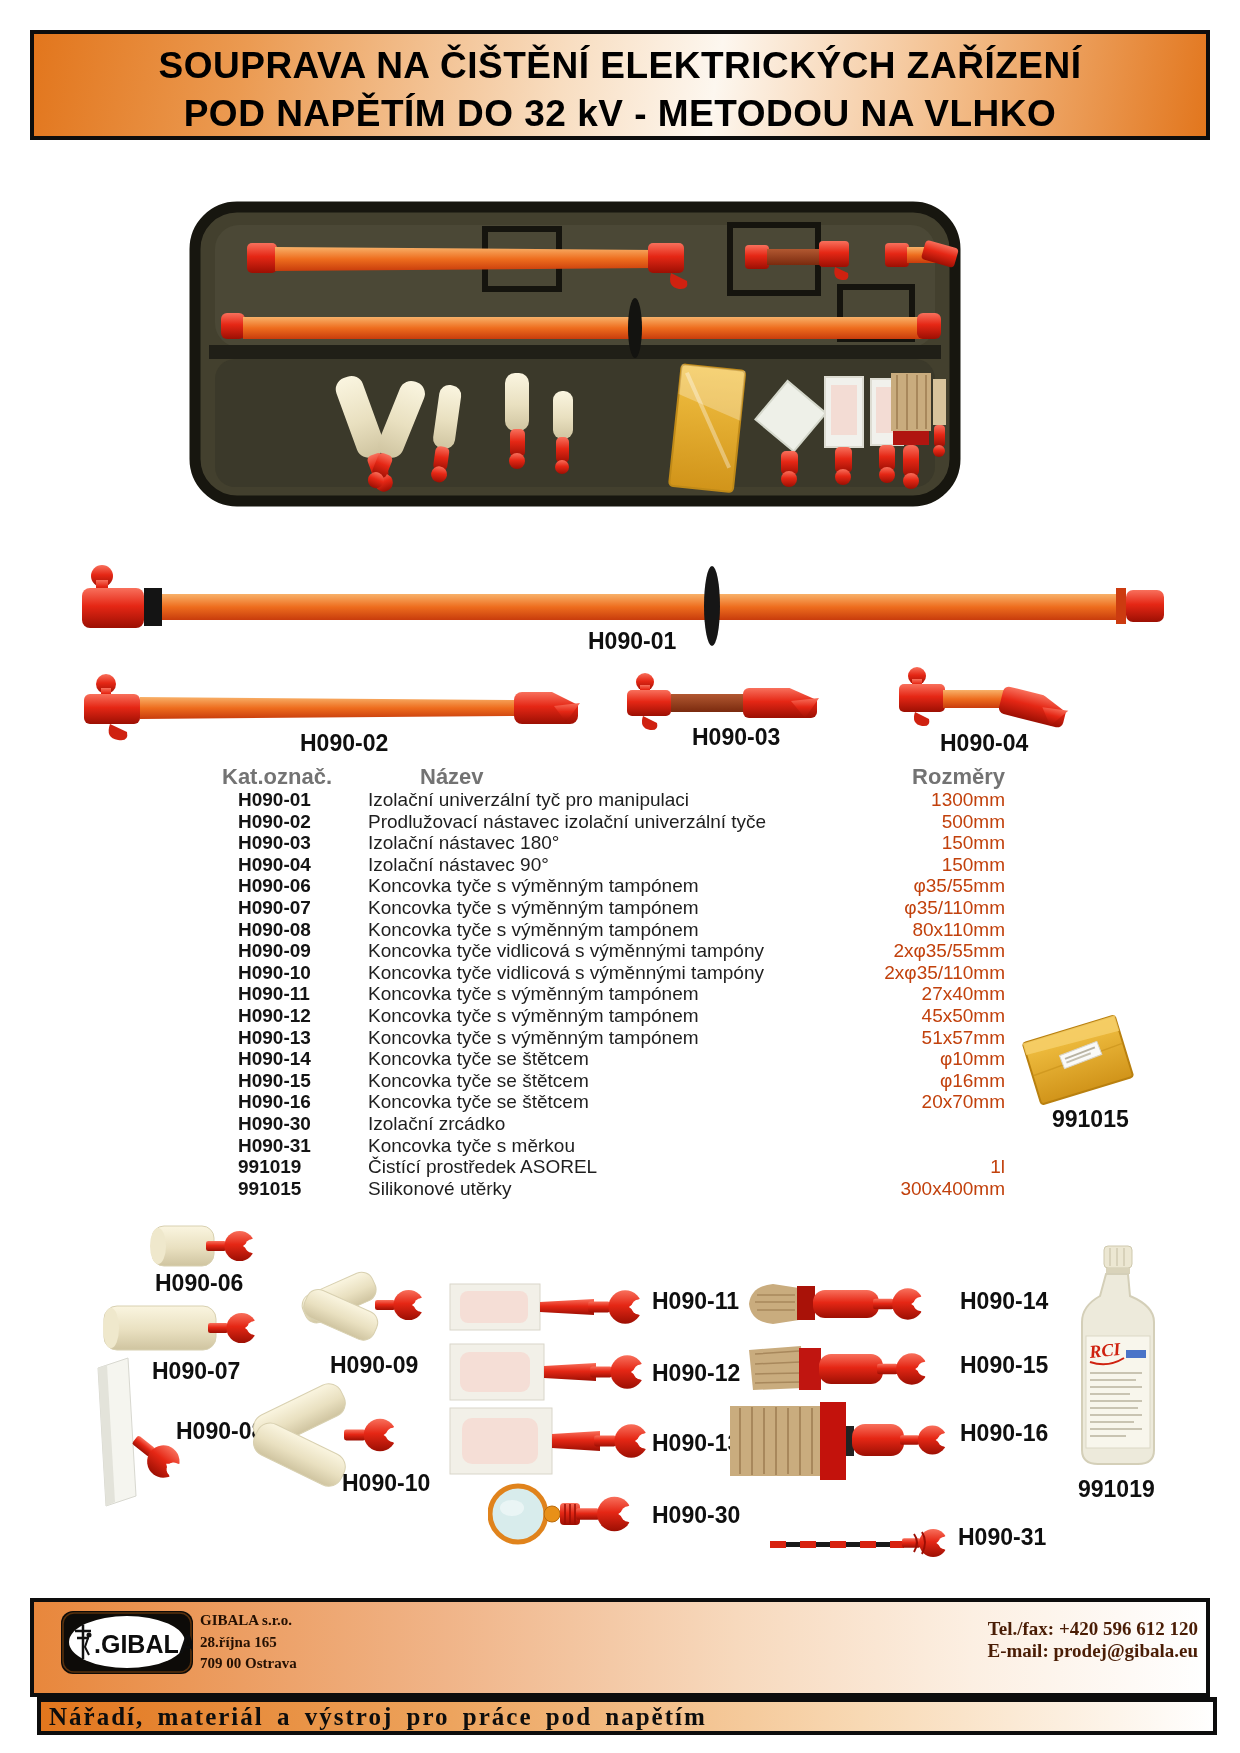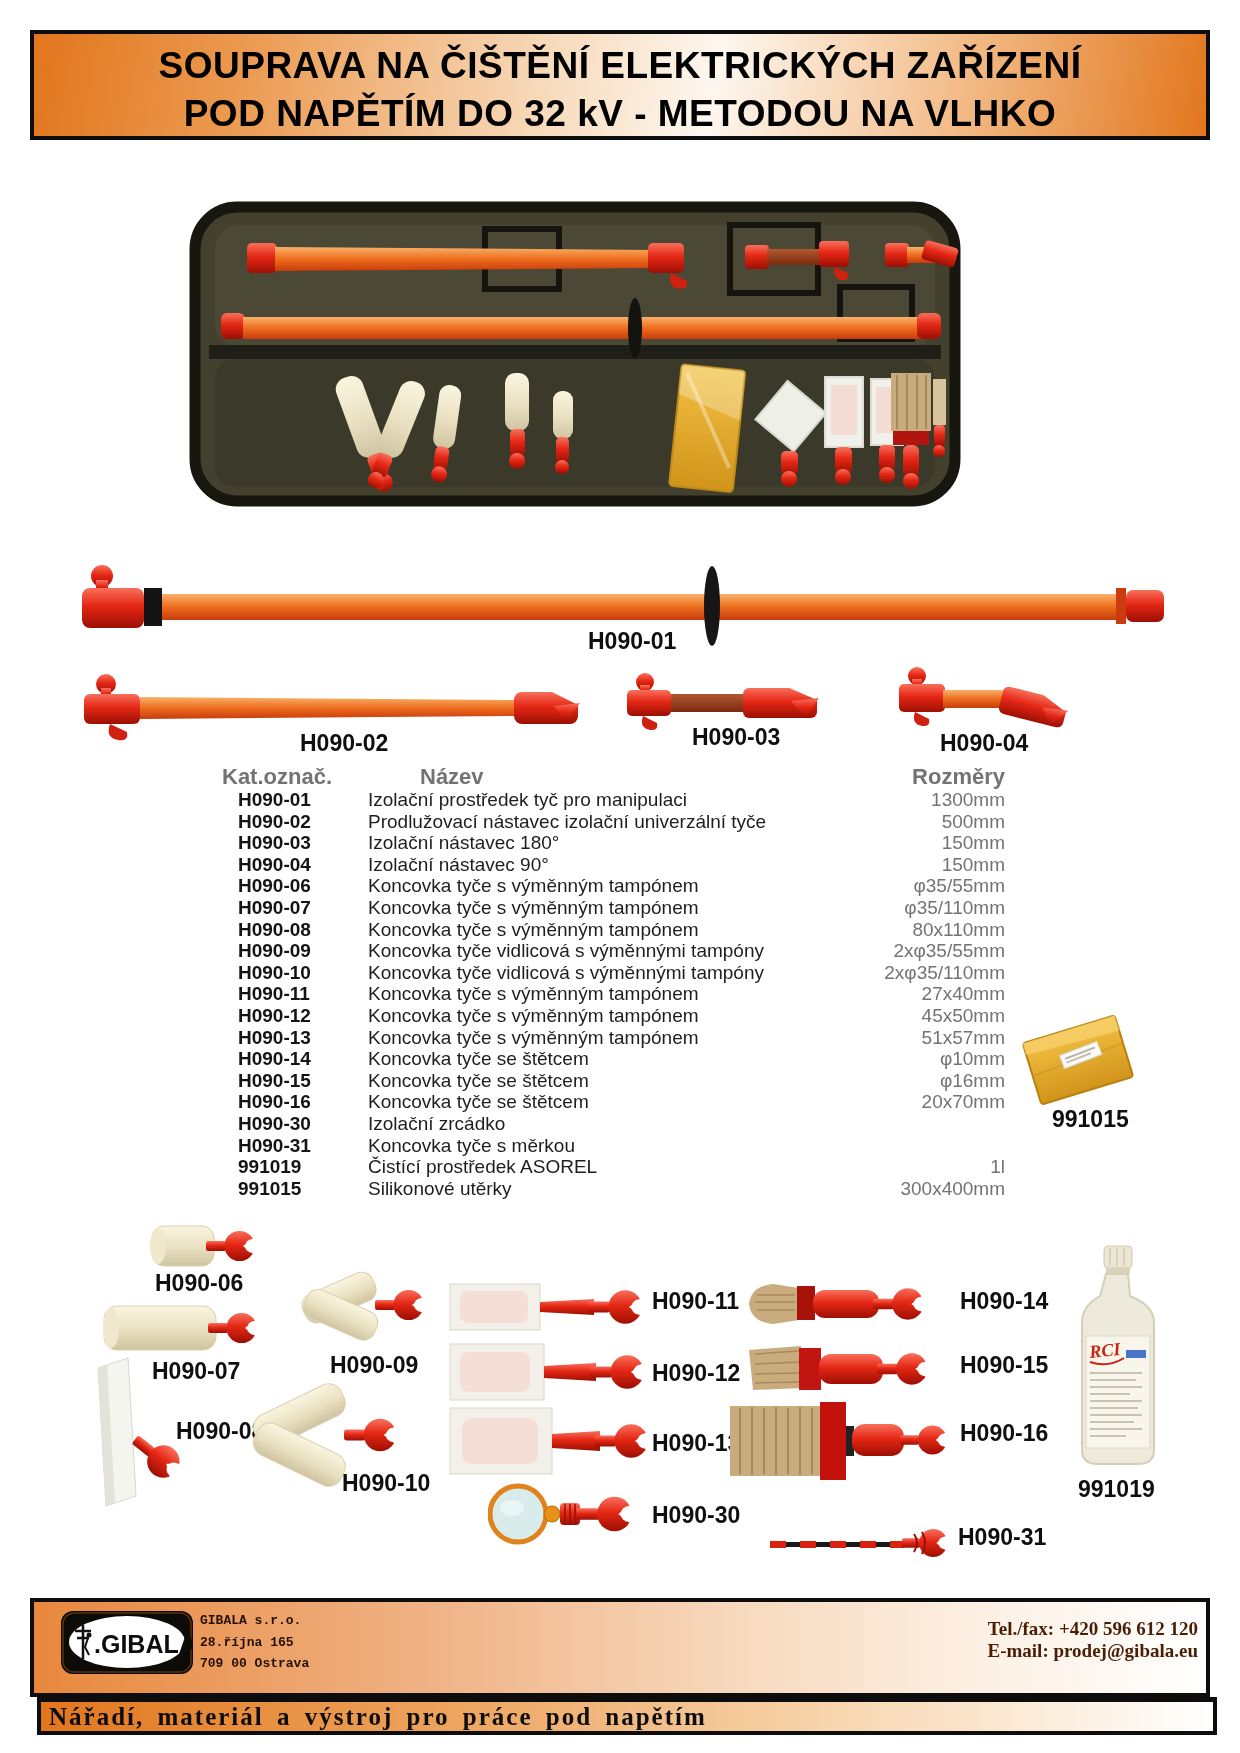--- a/index.html
+++ b/index.html
@@ -14,32 +14,32 @@
   .title-line{font-weight:bold;font-size:37px;line-height:48px;color:#000;letter-spacing:0.5px;white-space:nowrap;}
   #title-box .pad{padding-top:8px;}
   
   .plabel{position:absolute;font-weight:bold;font-size:23px;color:#0f0f0f;white-space:nowrap;}
   
   .thead{position:absolute;top:764px;font-weight:bold;font-size:22px;color:#737373;white-space:nowrap;}
   #rows-wrap{position:absolute;left:0;top:789px;width:1240px;}
   .trow{position:relative;height:21.6px;font-size:19px;line-height:21.6px;white-space:nowrap;}
   .tcode{position:absolute;left:238px;font-weight:bold;color:#141414;}
   .tname{position:absolute;left:368px;color:#1e1e1e;}
-  .tsize{position:absolute;left:780px;width:225px;text-align:right;color:#737373;}
+  .tsize{position:absolute;left:780px;width:225px;text-align:right;color:#c2410c;}
   
   #footer-box{position:absolute;left:30px;top:1598px;width:1180px;height:99px;box-sizing:border-box;
      border:4px solid #0d0d0d;
      background:linear-gradient(90deg,#e8873c 0%,#f0b488 35%,#f7d9bd 60%,#fcefe2 80%,#ffffff 100%);}
   #bottom-bar{position:absolute;left:30px;top:1697px;width:1180px;height:38px;box-sizing:border-box;
      border:4px solid #0d0d0d;border-top-width:5px;
      background:linear-gradient(90deg,#e2761d 0%,#eda45e 35%,#f8d9b4 70%,#ffffff 100%);margin-left:7px;}
   #bottom-bar .txt{font-family:"Liberation Serif",serif;font-weight:bold;font-size:25px;line-height:29px;
      letter-spacing:2px;word-spacing:5px;color:#0d0d0d;padding-left:8px;white-space:nowrap;}
-  .addr{position:absolute;left:200px;top:1610px;font-family:Liberation Mono, monospace;font-weight:bold;
-     font-size:13px;line-height:21.5px;color:#241002;white-space:nowrap;}
+  .addr{position:absolute;left:200px;top:1610px;font-family:Liberation Serif, serif;font-weight:bold;
+     font-size:15px;line-height:21.5px;color:#241002;white-space:nowrap;}
   .contacts{position:absolute;left:698px;top:1618px;width:500px;text-align:right;
      font-family:"Liberation Serif",serif;font-weight:bold;font-size:19px;line-height:21.5px;color:#4a1d05;}
   #logo-box{position:absolute;left:61px;top:1611px;width:132px;height:63px;}
   svg{display:block;}
 </style>
 </head>
 <body>
 
 <div id="page">
 
@@ -213,21 +213,21 @@
     </g>
   </svg>
   <div class="plabel" style="left:940px;top:730px">H090-04</div>
 
   <div class="thead" style="left:222px">Kat.označ.</div>
   <div class="thead" style="left:420px">Název</div>
   <div class="thead" style="left:780px;width:225px;text-align:right">Rozměry</div>
   <div id="rows-wrap">
       <div class="trow">
         <span class="tcode">H090-01</span>
-        <span class="tname">Izolační prostředek tyč pro manipulaci</span>
+        <span class="tname">Izolační univerzální tyč pro manipulaci</span>
         <span class="tsize">1300mm</span>
       </div>
       <div class="trow">
         <span class="tcode">H090-02</span>
         <span class="tname">Prodlužovací nástavec izolační univerzální tyče</span>
         <span class="tsize">500mm</span>
       </div>
       <div class="trow">
         <span class="tcode">H090-03</span>
         <span class="tname">Izolační nástavec 180°</span>

